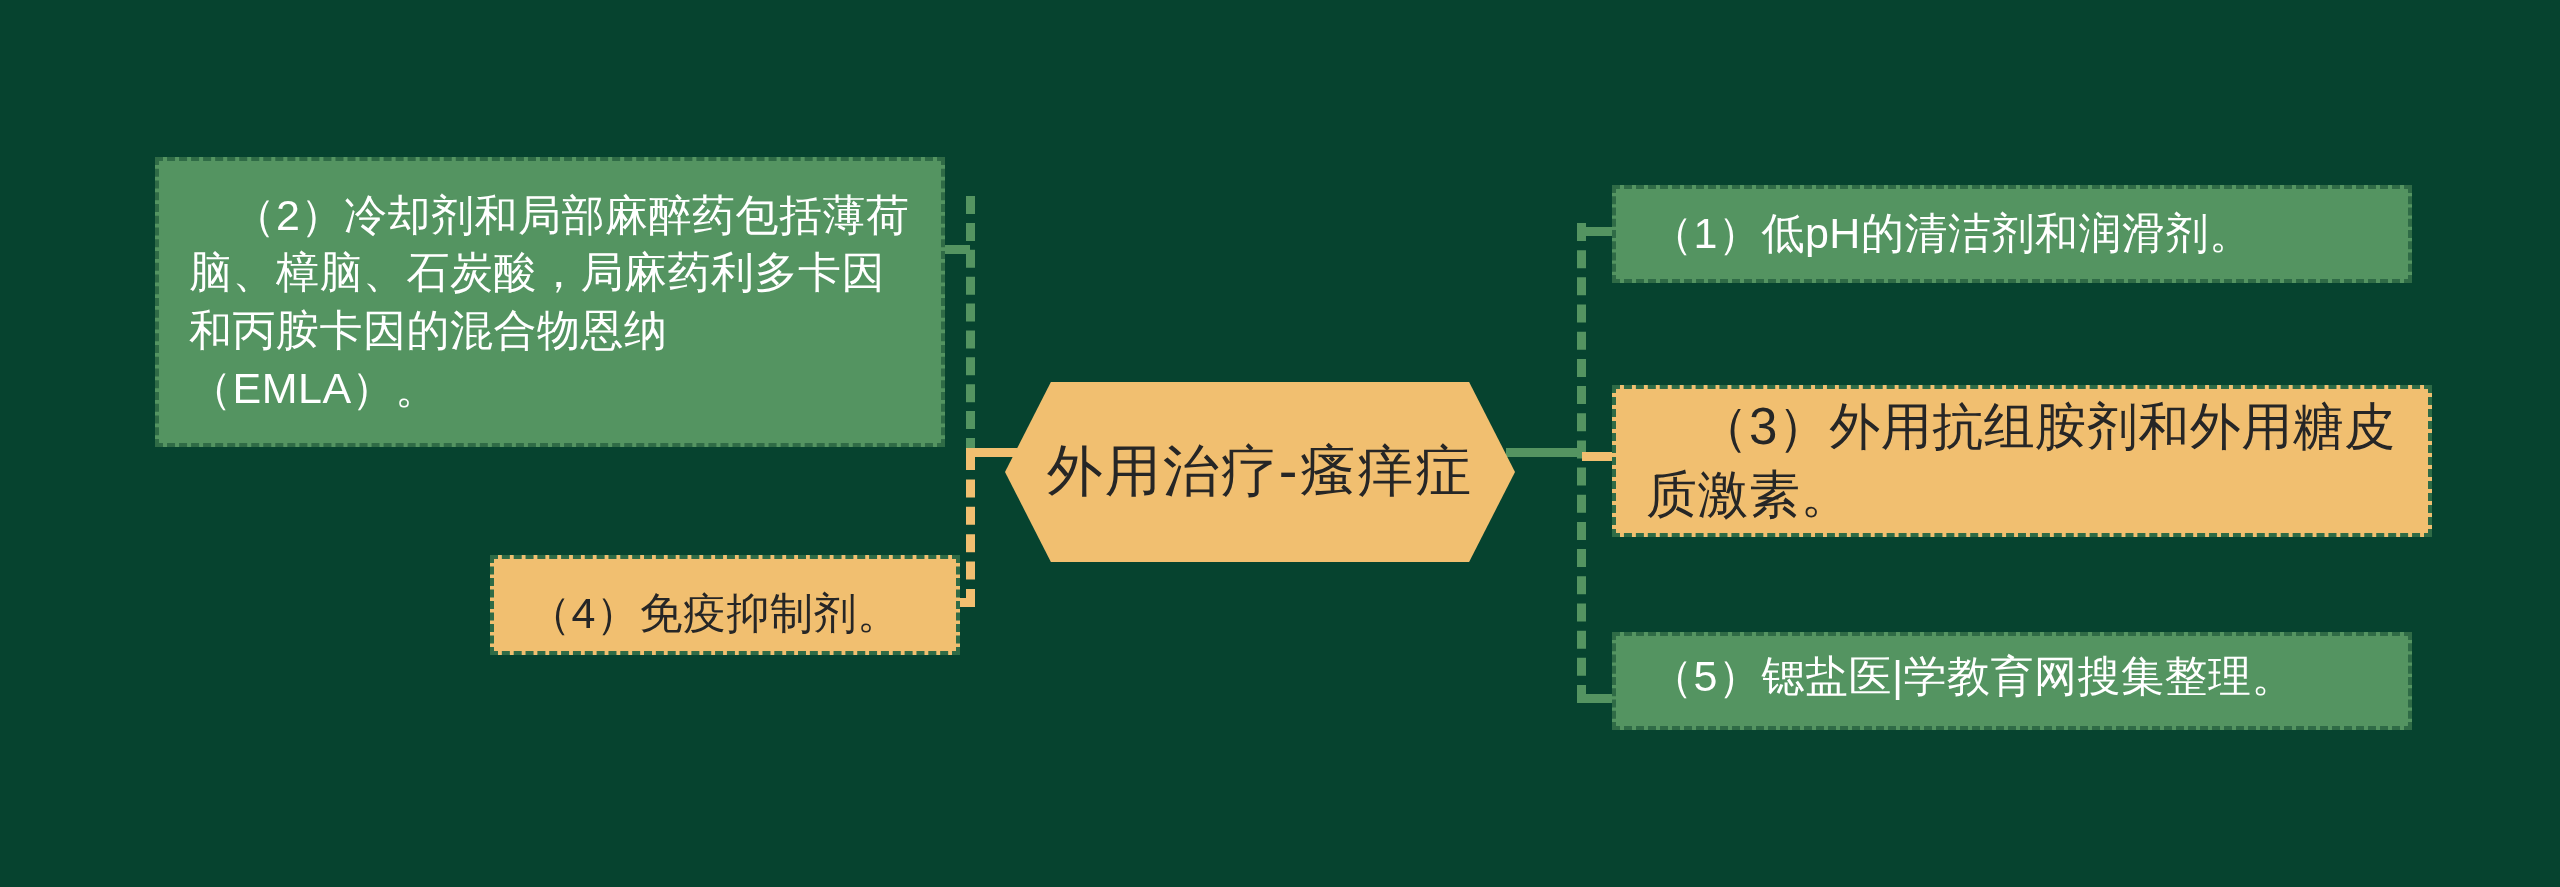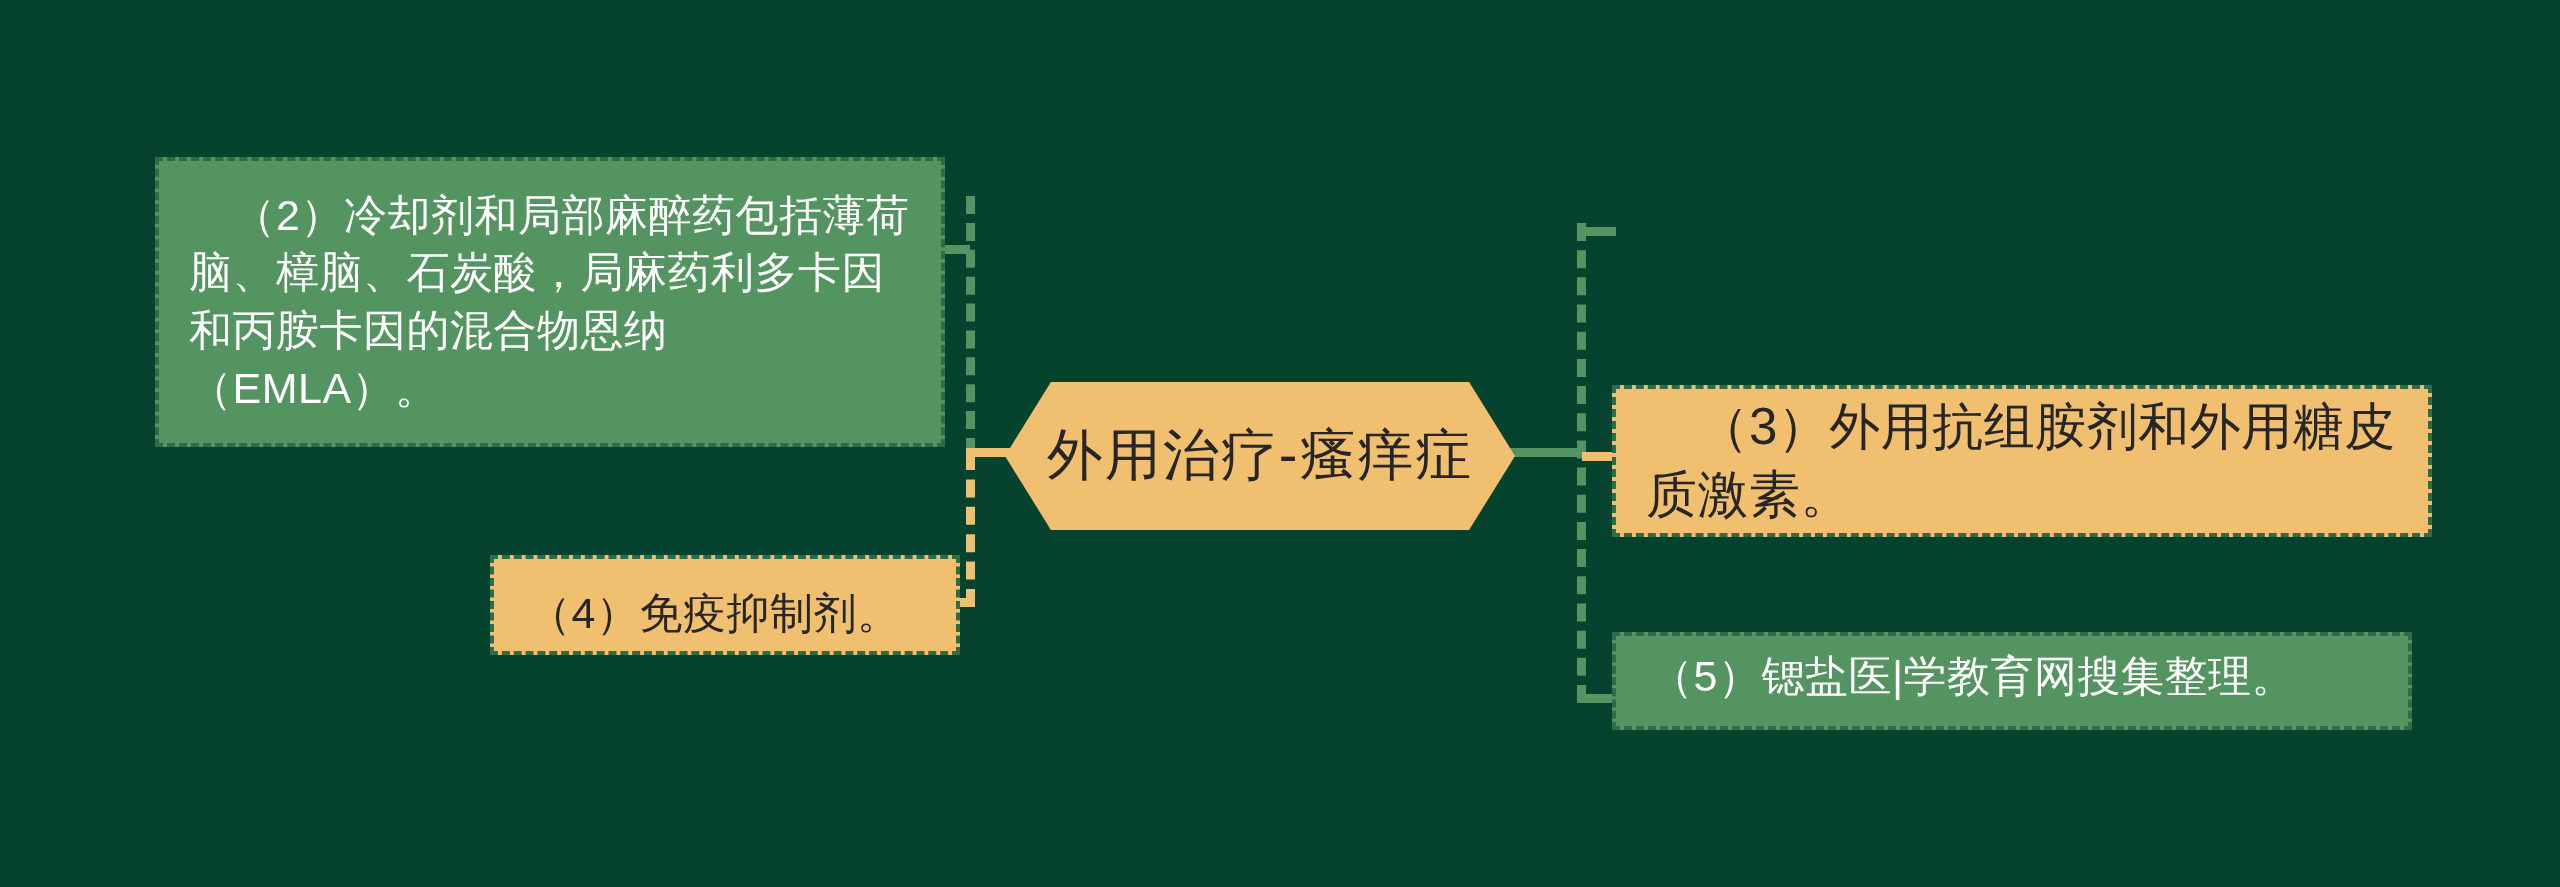--- a/index.html
+++ b/index.html
@@ -62,21 +62,21 @@
   #node-5{
     left:1612px; top:632px;  width:800px; height:98px;
     padding:0 18px 8px 34px;
     font-size:43px;
   }
 
   
   #hexagon{
     position:absolute;
     left:1005px; top:382px;
-    width:510px; height:148px;
+    width:510px; height:180px;
     background:#f1bf70;
     color:#262626;
     display:flex;align-items:center;justify-content:center;
     font-size:56px;
     letter-spacing:2px;
     clip-path:polygon(9% 0%, 91% 0%, 100% 50%, 91% 100%, 9% 100%, 0% 50%);
   }
 
   
   .conn{position:absolute;}
@@ -147,20 +147,23 @@
   <div class="conn" id="link-right-hex"></div>
 
   <div class="node green" id="node-2">
     <span class="txt">　（2）冷却剂和局部麻醉药包括薄荷脑、樟脑、石炭酸，局麻药利多卡因和丙胺卡因的混合物恩纳（EMLA）。</span>
   </div>
 
   <div class="node orange" id="node-4">
     <span class="txt">（4）免疫抑制剂。</span>
   </div>
 
+  <div class="node green" id="node-1">
+    <span class="txt">（1）低pH的清洁剂和润滑剂。</span>
+  </div>
 
   <div class="node orange" id="node-3">
     <span class="txt">　（3）外用抗组胺剂和外用糖皮质激素。</span>
   </div>
 
   <div class="node green" id="node-5">
     <span class="txt">（5）锶盐医|学教育网搜集整理。</span>
   </div>
 
   <div id="hexagon">

